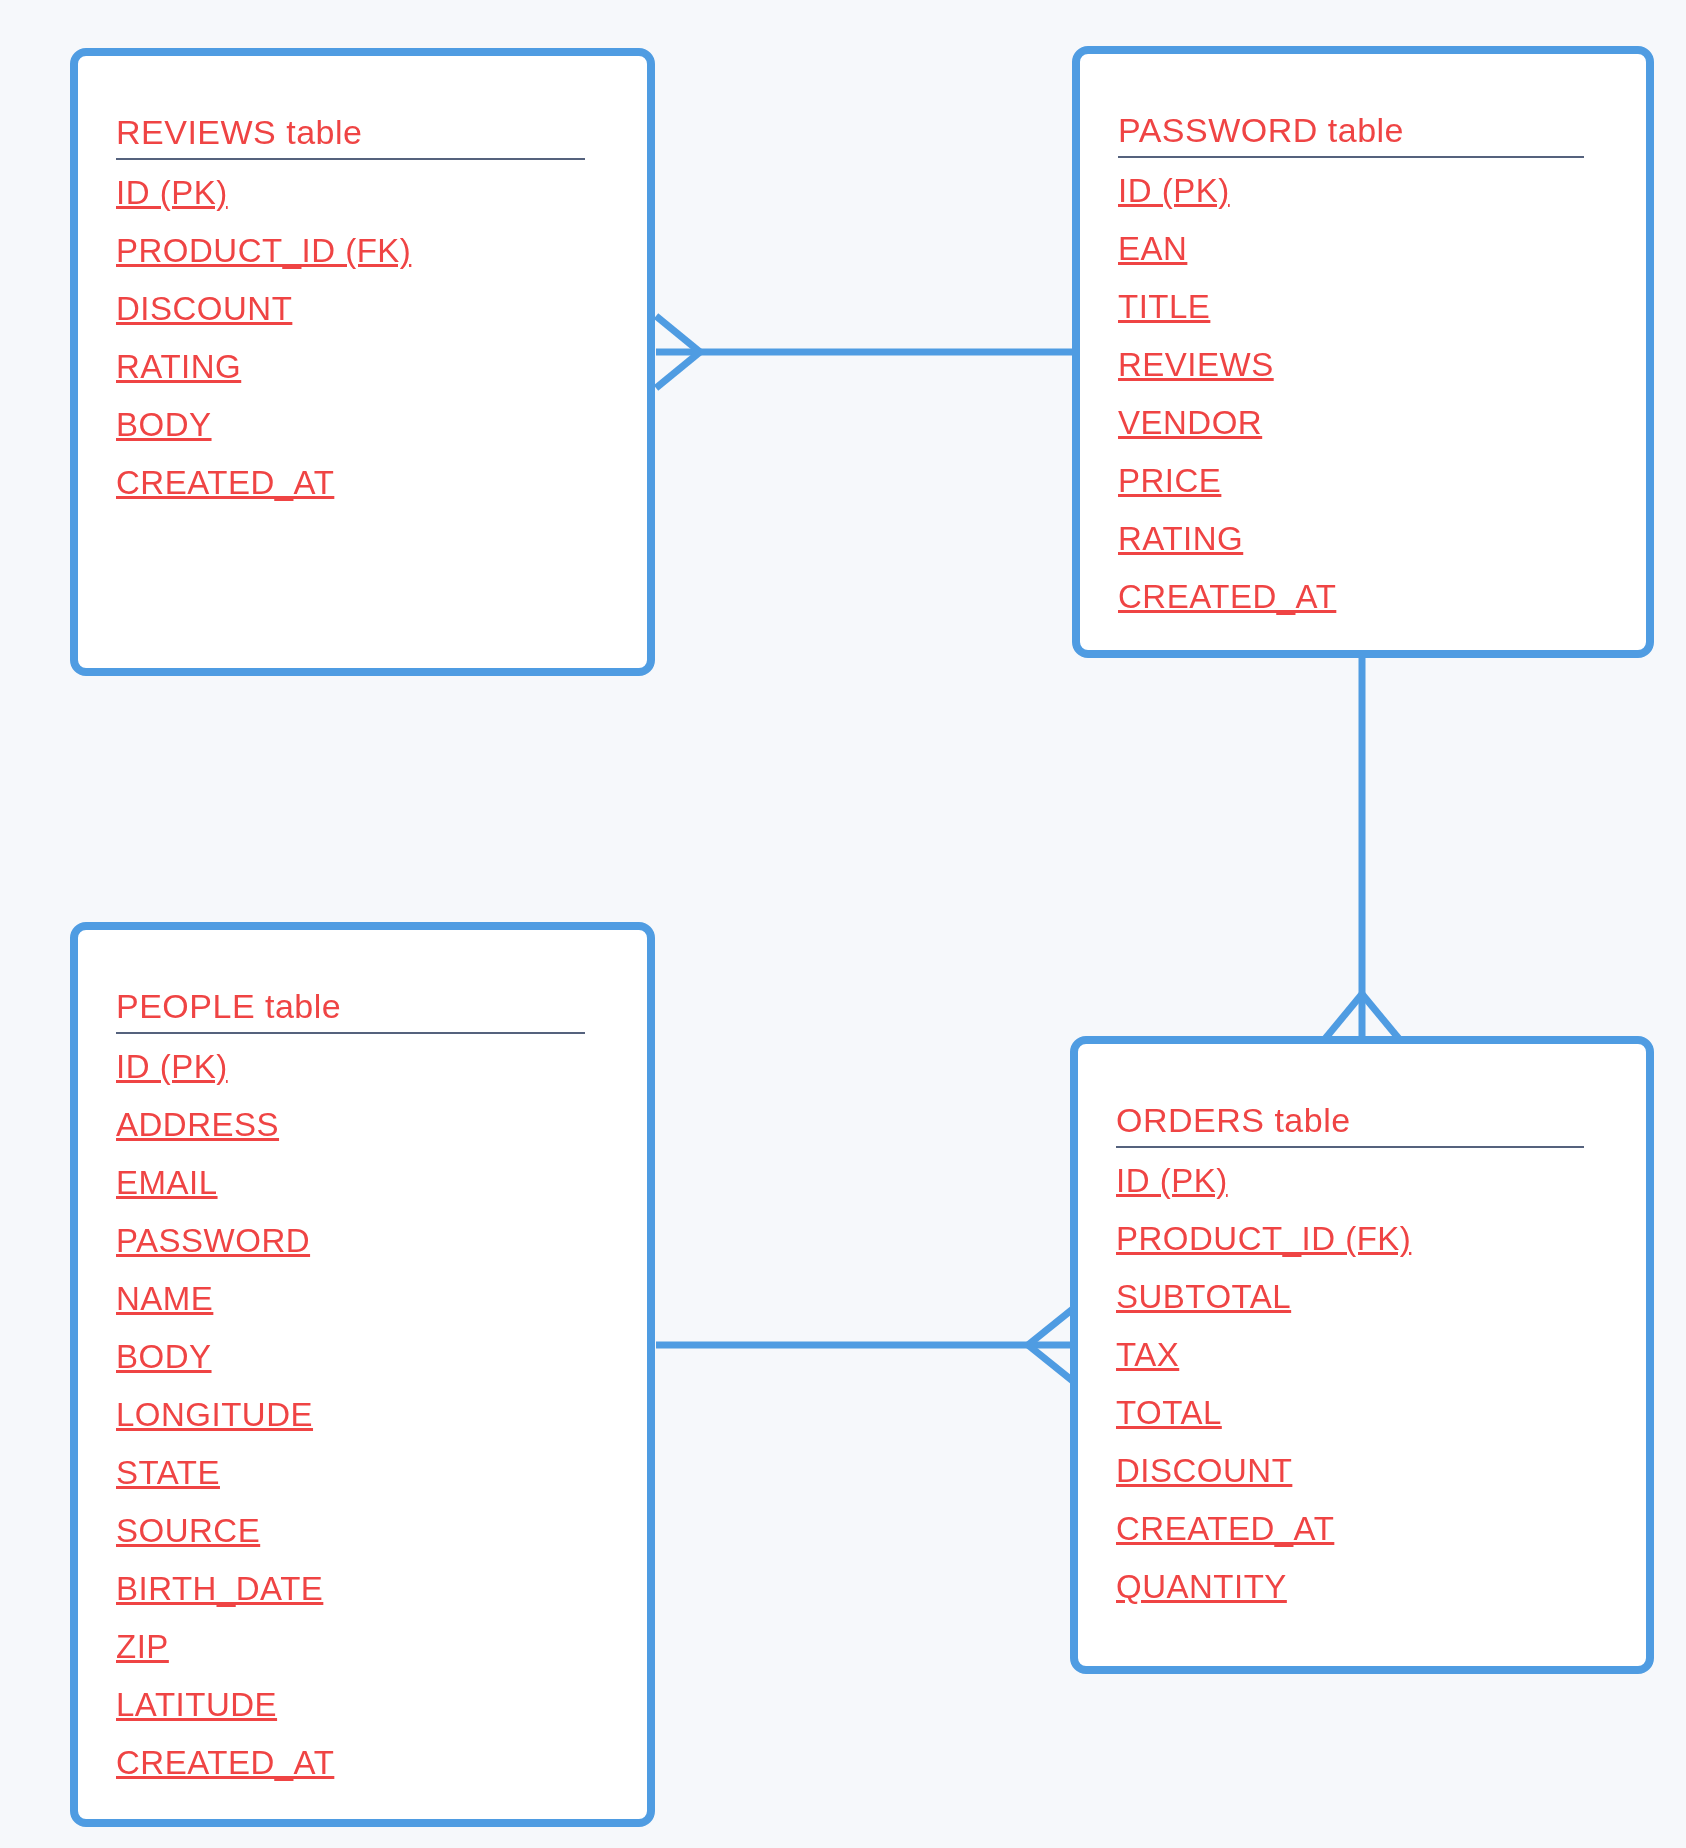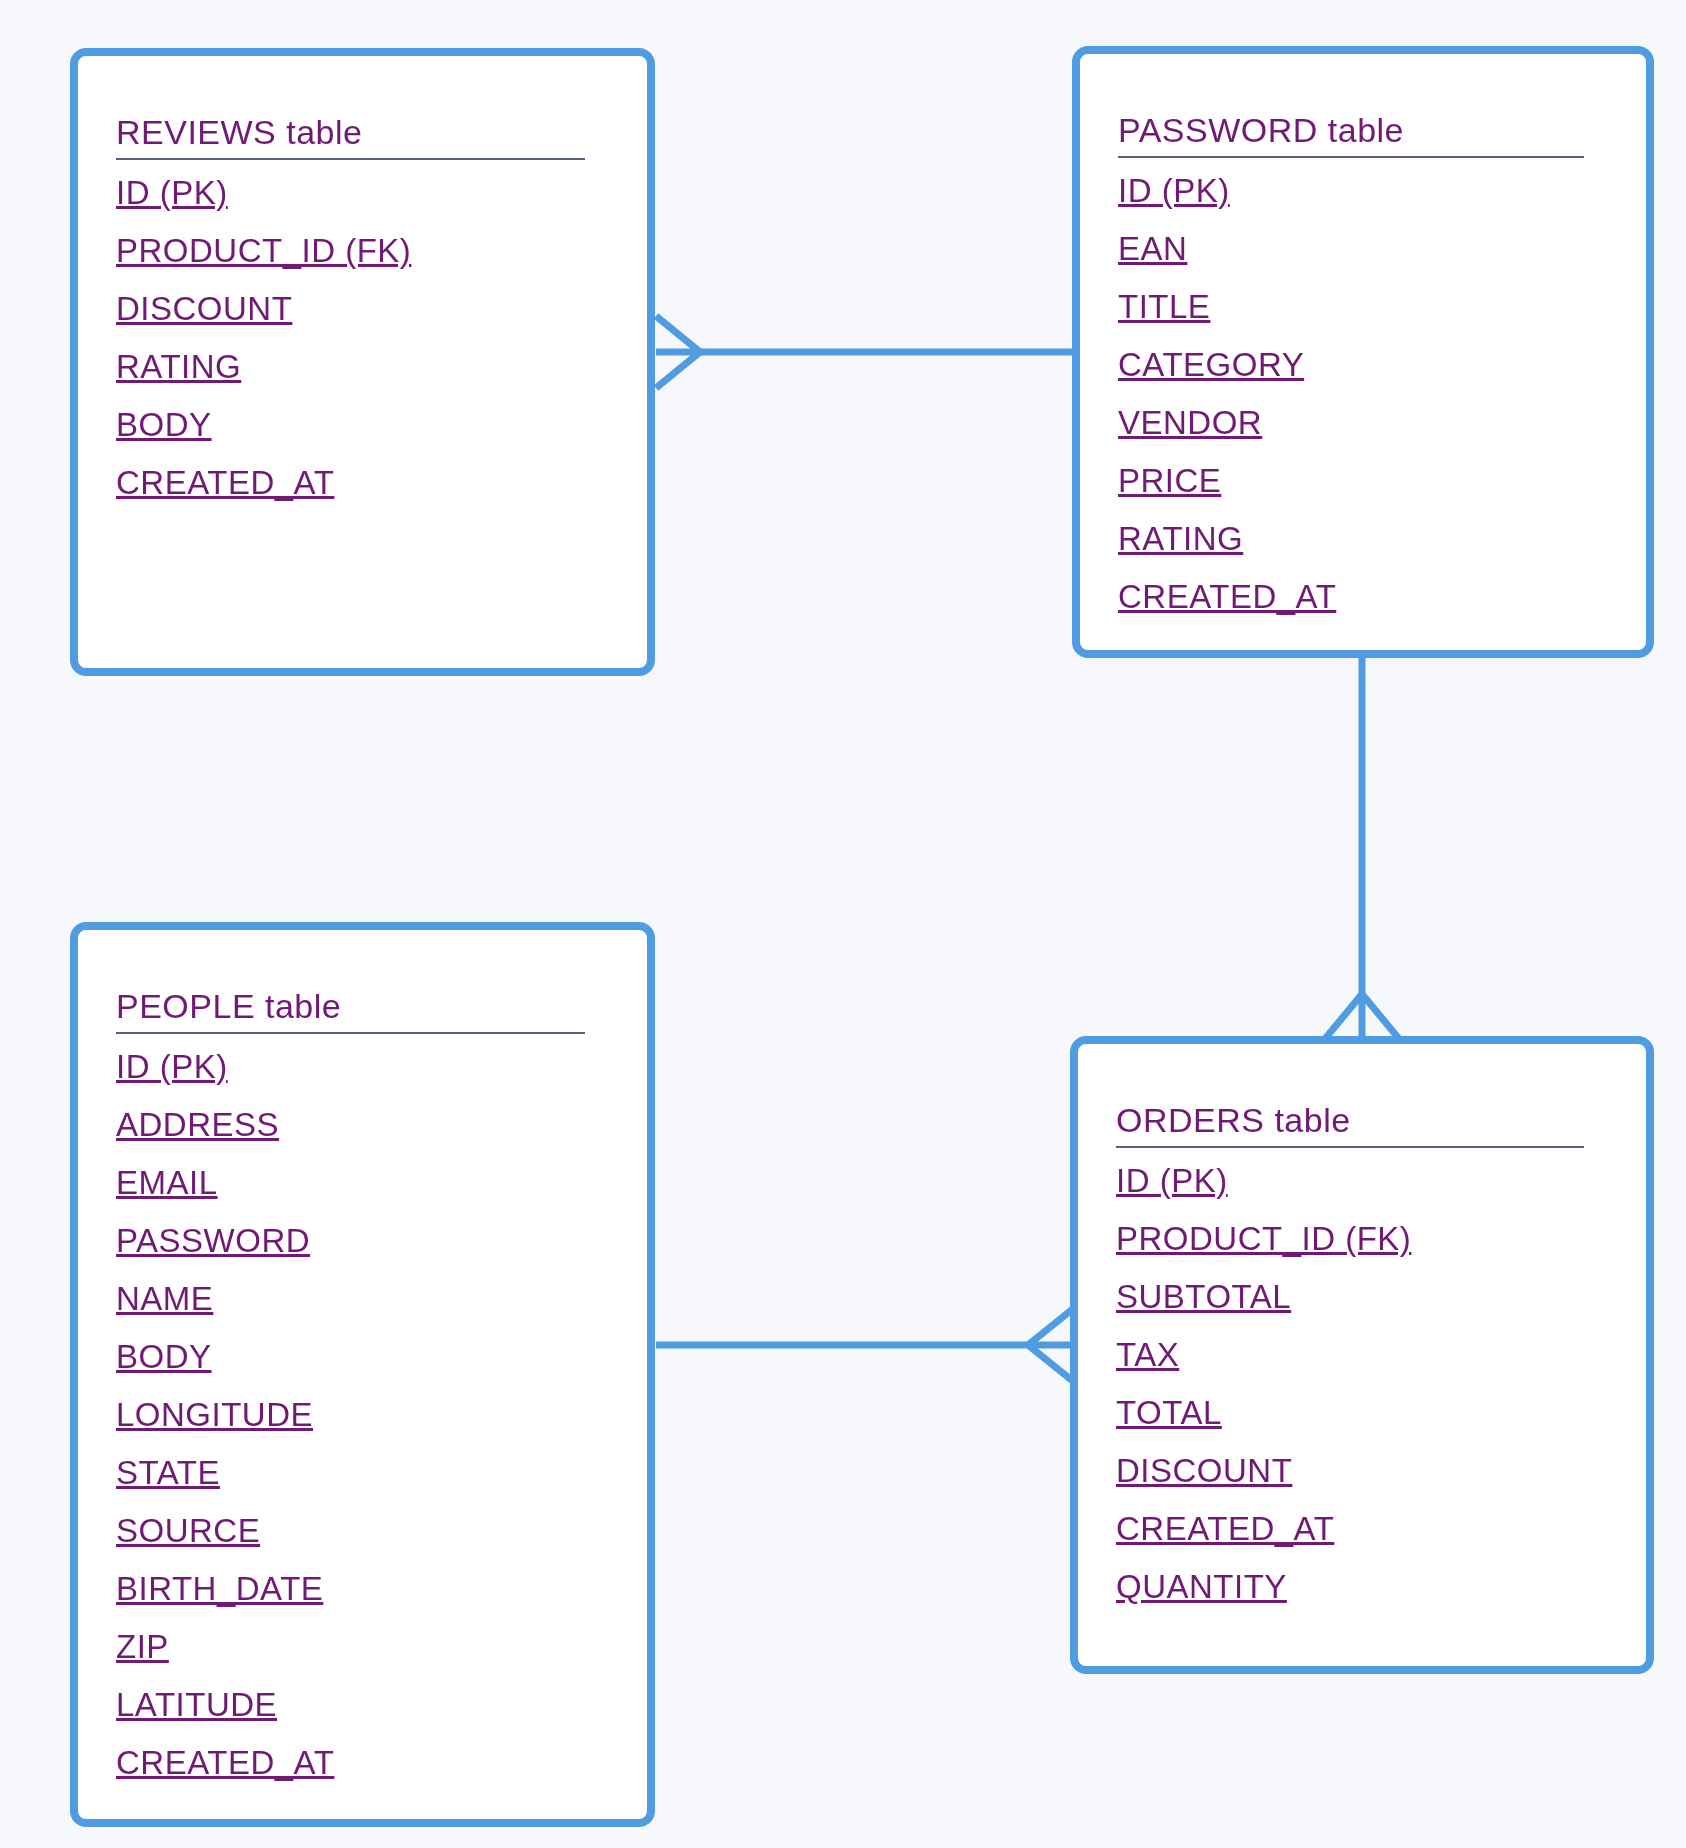--- a/index.html
+++ b/index.html
@@ -25,21 +25,21 @@
     z-index: 0;
   }
   .card {
     position: absolute;
     z-index: 1;
     box-sizing: border-box;
     background: #FFFFFF;
     border: 8px solid #4F9CE2;
     border-radius: 16px;
     padding: 54px 36px 0 38px;
-    color: #701a75;
+    color: #ef4444;
   }
   .card header {
     font-size: 34px;
     line-height: 44px;
     letter-spacing: 0.5px;
     border-bottom: 2px solid #55627D;
     padding-bottom: 4px;
     margin-right: 26px;
     white-space: nowrap;
   }
@@ -103,21 +103,21 @@
       <li>CREATED_AT</li>
     </ul>
   </section>
 
   <section class="card card-products">
     <header>PASSWORD table</header>
     <ul>
       <li>ID (PK)</li>
       <li>EAN</li>
       <li>TITLE</li>
-      <li>CATEGORY</li>
+      <li>REVIEWS</li>
       <li>VENDOR</li>
       <li>PRICE</li>
       <li>RATING</li>
       <li>CREATED_AT</li>
     </ul>
   </section>
 
   <section class="card card-people">
     <header>PEOPLE table</header>
     <ul>

